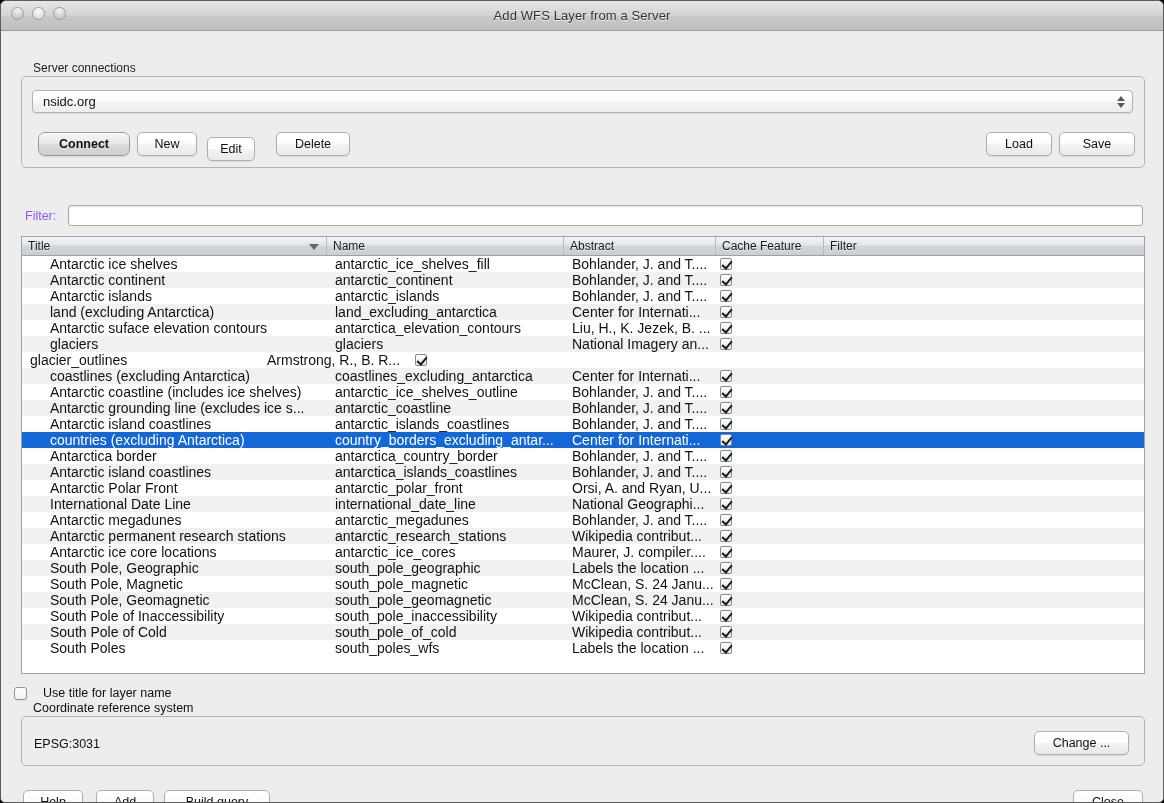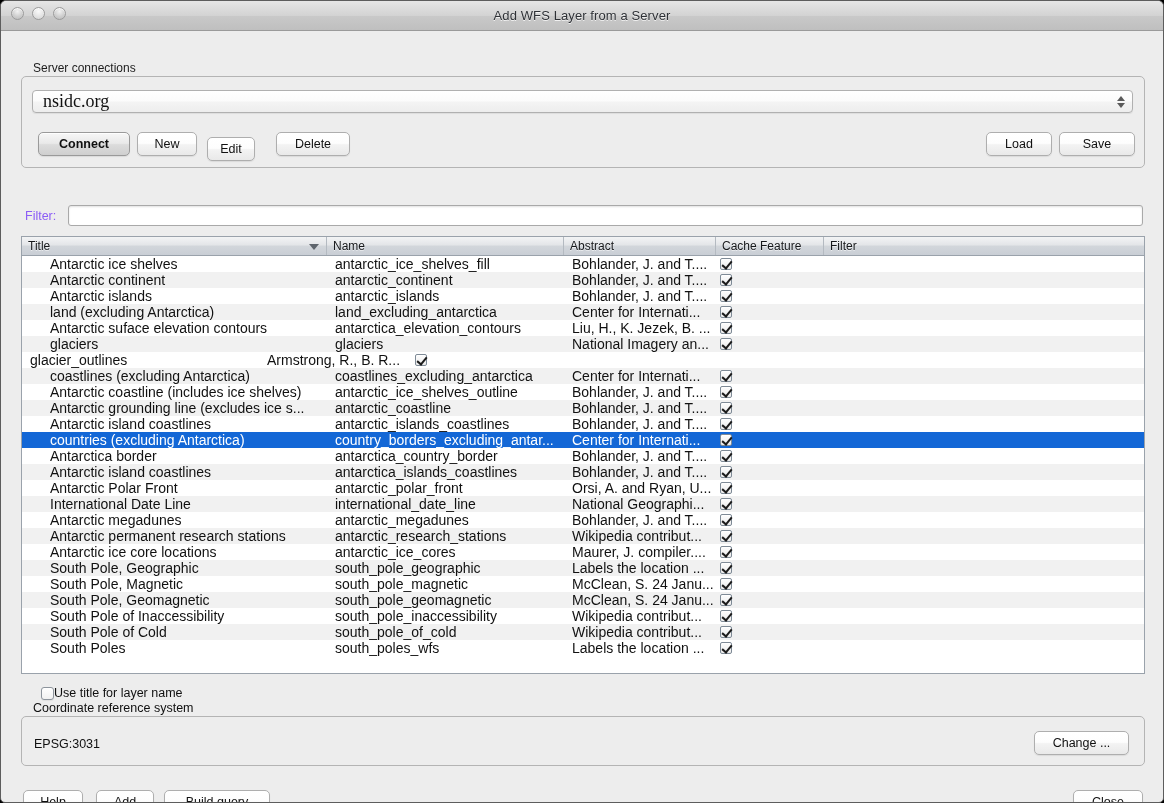--- a/index.html
+++ b/index.html
@@ -78,24 +78,23 @@
     position: absolute;
     background: linear-gradient(to bottom, #ffffff 0%, #fbfbfb 48%, #f4f4f4 52%, #ededed 100%);
     border: 1px solid #b0b0b0;
     border-radius: 4px;
     display: flex;
     align-items: center;
     box-shadow: inset 0 1px 0 #fff, 0 1px 1px rgba(0,0,0,.07);
   }
   .combo .val {
     padding-left: 10px;
-    font-size: 18px;
+    font-size: 13px;
     color: #111;
     flex: 1;
-    font-family: Liberation Serif, serif;
   }
   .combo .arrows {
     width: 22px;
     display: flex;
     flex-direction: column;
     align-items: center;
     justify-content: center;
     gap: 2px;
   }
   .tri-up, .tri-dn {
@@ -219,22 +218,22 @@
     left: 3px; top: 0px;
     width: 4px; height: 8px;
     border: solid #1b1b1b;
     border-width: 0 2px 2px 0;
     transform: rotate(40deg);
   }
 
   
   #usetitle-row {
     position: absolute;
-    left: 40px; top: 655px;
-    display: flex; align-items: center; gap: 0;
+    left: 13px; top: 655px;
+    display: flex; align-items: center; gap: 16px;
   }
   .cbx-lg {
     width: 13px; height: 13px;
     border: 1px solid #8d949c;
     border-radius: 3px;
     background: linear-gradient(to bottom, #ffffff 0%, #f1f1f1 100%);
     box-shadow: inset 0 1px 0 #fff, 0 1px 1px rgba(0,0,0,.06);
   }
   #usetitle-label { font-size: 12.5px; color: #101010; }
 
@@ -278,21 +277,21 @@
     <div class="groupbox" style="left:20px; top:45px; width:1124px; height:92px;"></div>
 
     <div class="combo" style="left:31px; top:59px; width:1101px; height:23px;">
       <div class="val">nsidc.org</div>
       <div class="arrows">
         <div class="tri-up"></div>
         <div class="tri-dn"></div>
       </div>
     </div>
 
-    <div class="btn default" style="left:37px; top:101px; width:92px;">Connect</div>
+    <div class="btn default" style="left:37px; top:101px; width:92px;border-radius:7px;">Connect</div>
     <div class="btn" style="left:136px; top:101px; width:60px;">New</div>
     <div class="btn" style="left:206px; top:106px; width:48px;text-align:center;">Edit</div>
     <div class="btn" style="left:275px; top:101px; width:74px;">Delete</div>
     <div class="btn" style="left:985px; top:101px; width:66px;">Load</div>
     <div class="btn" style="left:1058px; top:101px; width:76px;">Save</div>
 
     <div id="filter-label">Filter:</div>
     <input id="filter-input" type="text" placeholder="" style="">
 
     <div id="table-wrap">

